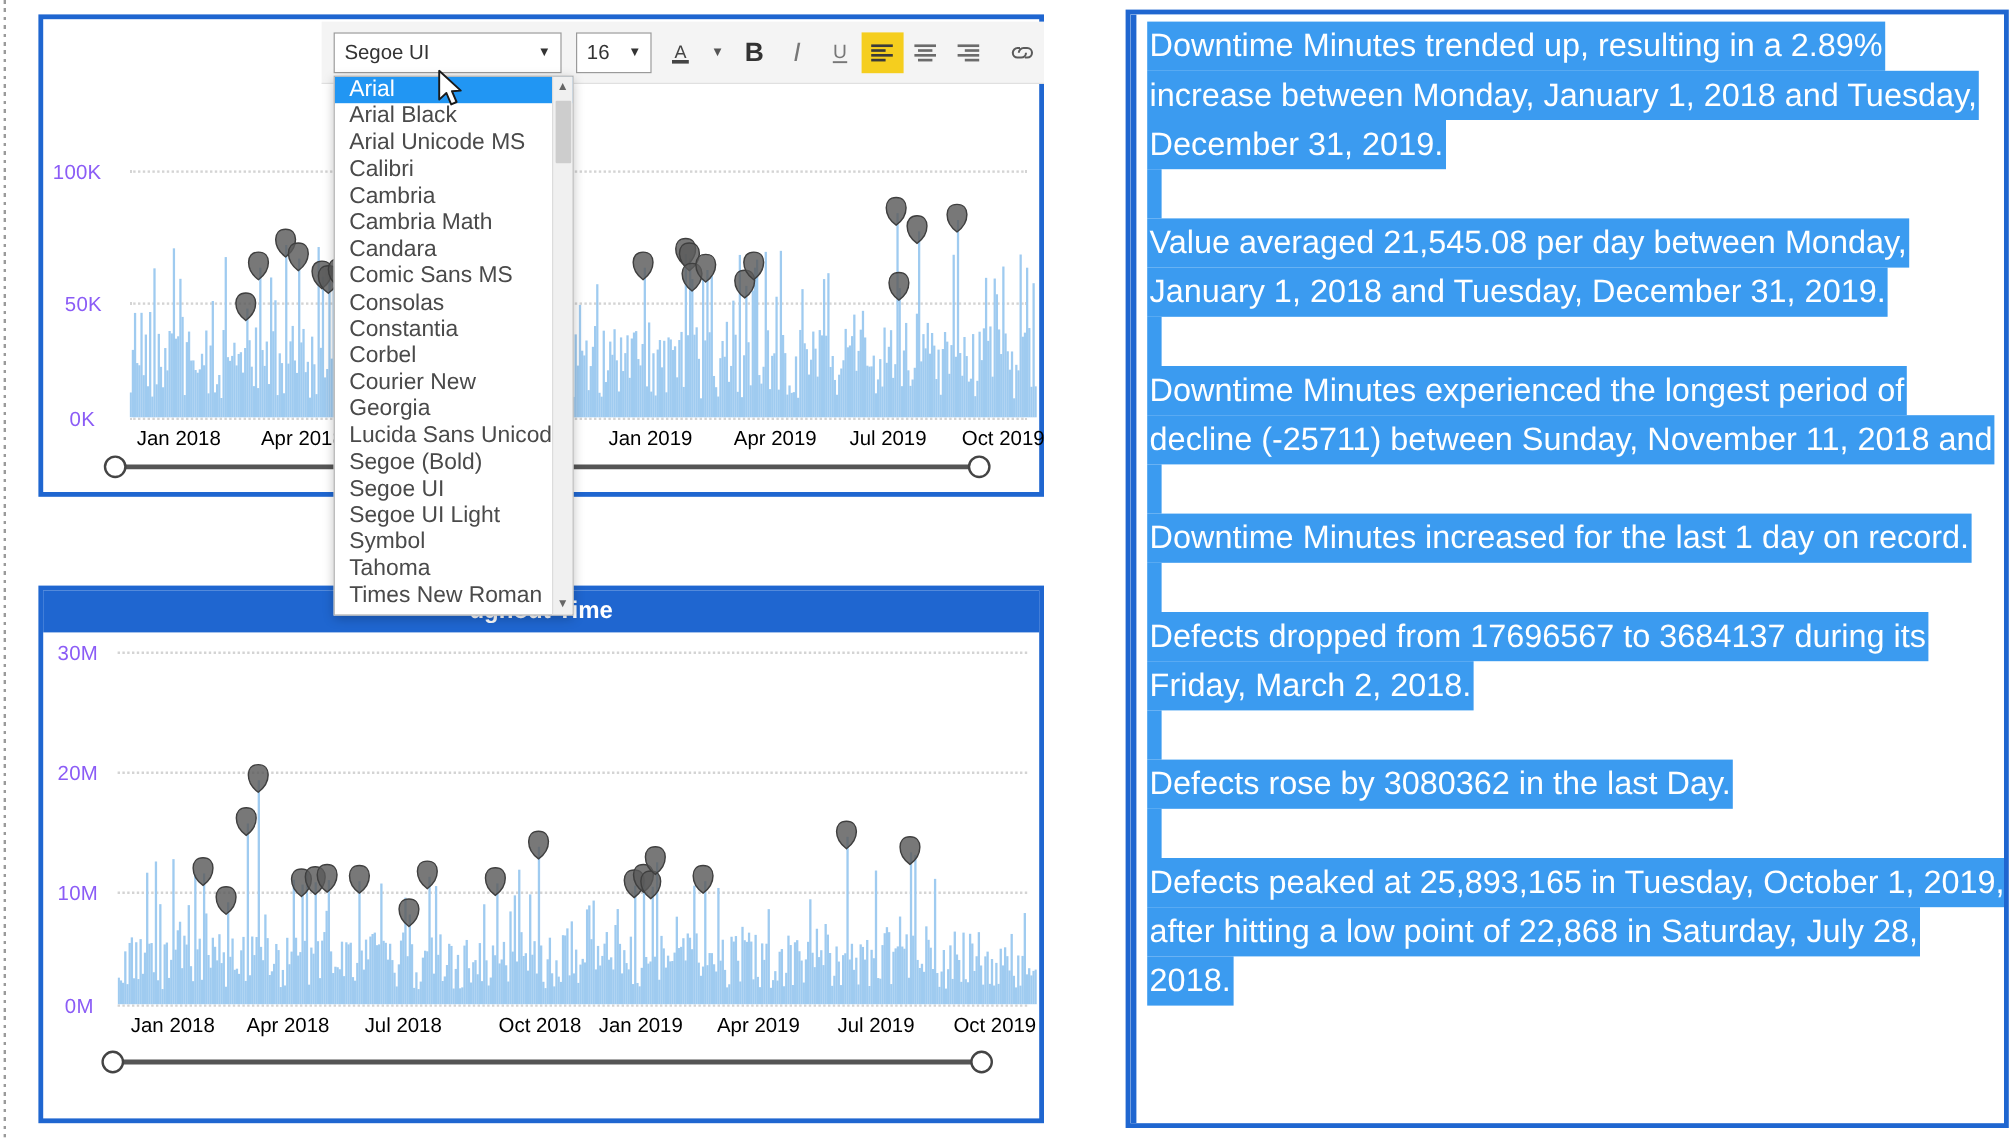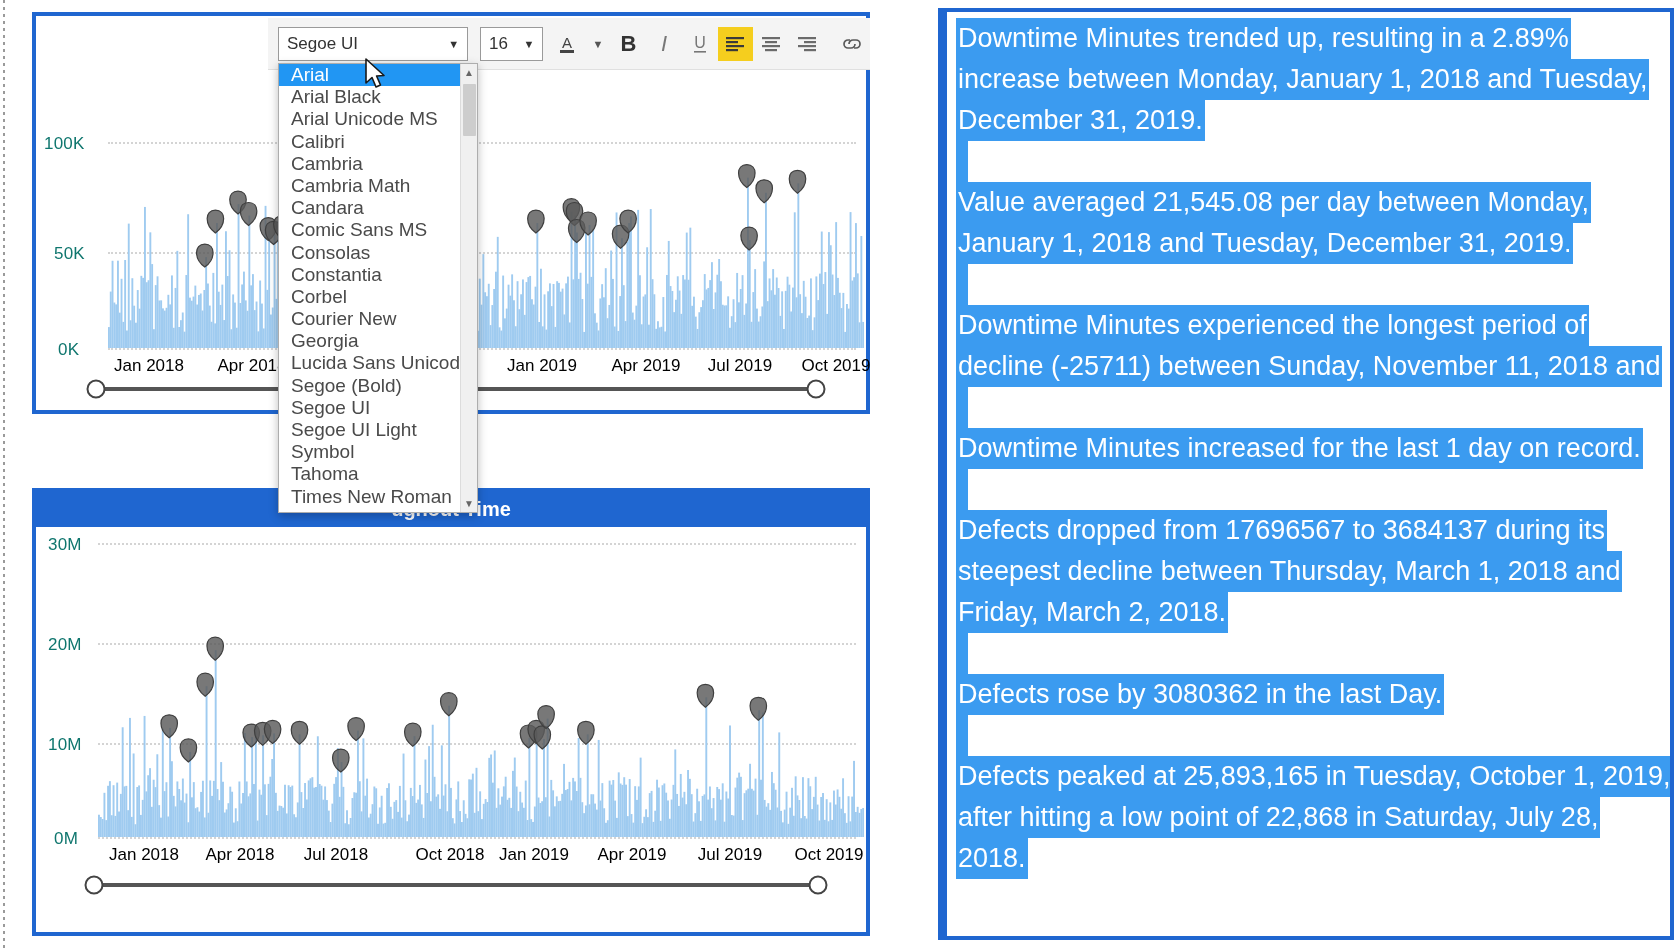--- a/index.html
+++ b/index.html
@@ -26,21 +26,21 @@
 
   .visual-title {
     background: #1f66d0; color: #fff; font-size: 20px; font-weight: 700;
     padding: 6px 10px; white-space: nowrap; overflow: hidden;
   }
   .visual-title.centered { text-align: center; }
 
   .chart-area { position: relative; width: 100%; }
 
   .yaxis-label {
-    position: absolute; font-size: 17px; color: #0f766e;
+    position: absolute; font-size: 17px; color: #8b5cf6;
     white-space: nowrap; letter-spacing: .2px;
   }
   .gridline {
     position: absolute; height: 0; border-top: 2px dotted #d4d4d4;
   }
   .xaxis-label {
     position: absolute; font-size: 17px; color: #000000; white-space: nowrap;
     transform: translateX(-50%);
   }
   .plot-svg { position: absolute; }
@@ -1292,21 +1292,20 @@
             <div class="ins-line">Downtime Minutes experienced the longest period of</div>
             <div class="ins-line">decline (-25711) between Sunday, November 11, 2018 and</div>
           </div>
           <div class="ins-line ins-blank">&nbsp;</div>
           <div class="ins-para">
             <div class="ins-line">Downtime Minutes increased for the last 1 day on record.</div>
           </div>
           <div class="ins-line ins-blank">&nbsp;</div>
           <div class="ins-para">
             <div class="ins-line">Defects dropped from 17696567 to 3684137 during its</div>
-            <div class="ins-line">steepest decline between Thursday, March 1, 2018 and</div>
             <div class="ins-line">Friday, March 2, 2018.</div>
           </div>
           <div class="ins-line ins-blank">&nbsp;</div>
           <div class="ins-para">
             <div class="ins-line">Defects rose by 3080362 in the last Day.</div>
           </div>
           <div class="ins-line ins-blank">&nbsp;</div>
           <div class="ins-para">
             <div class="ins-line">Defects peaked at 25,893,165 in Tuesday, October 1, 2019,</div>
             <div class="ins-line">after hitting a low point of 22,868 in Saturday, July 28,</div>

